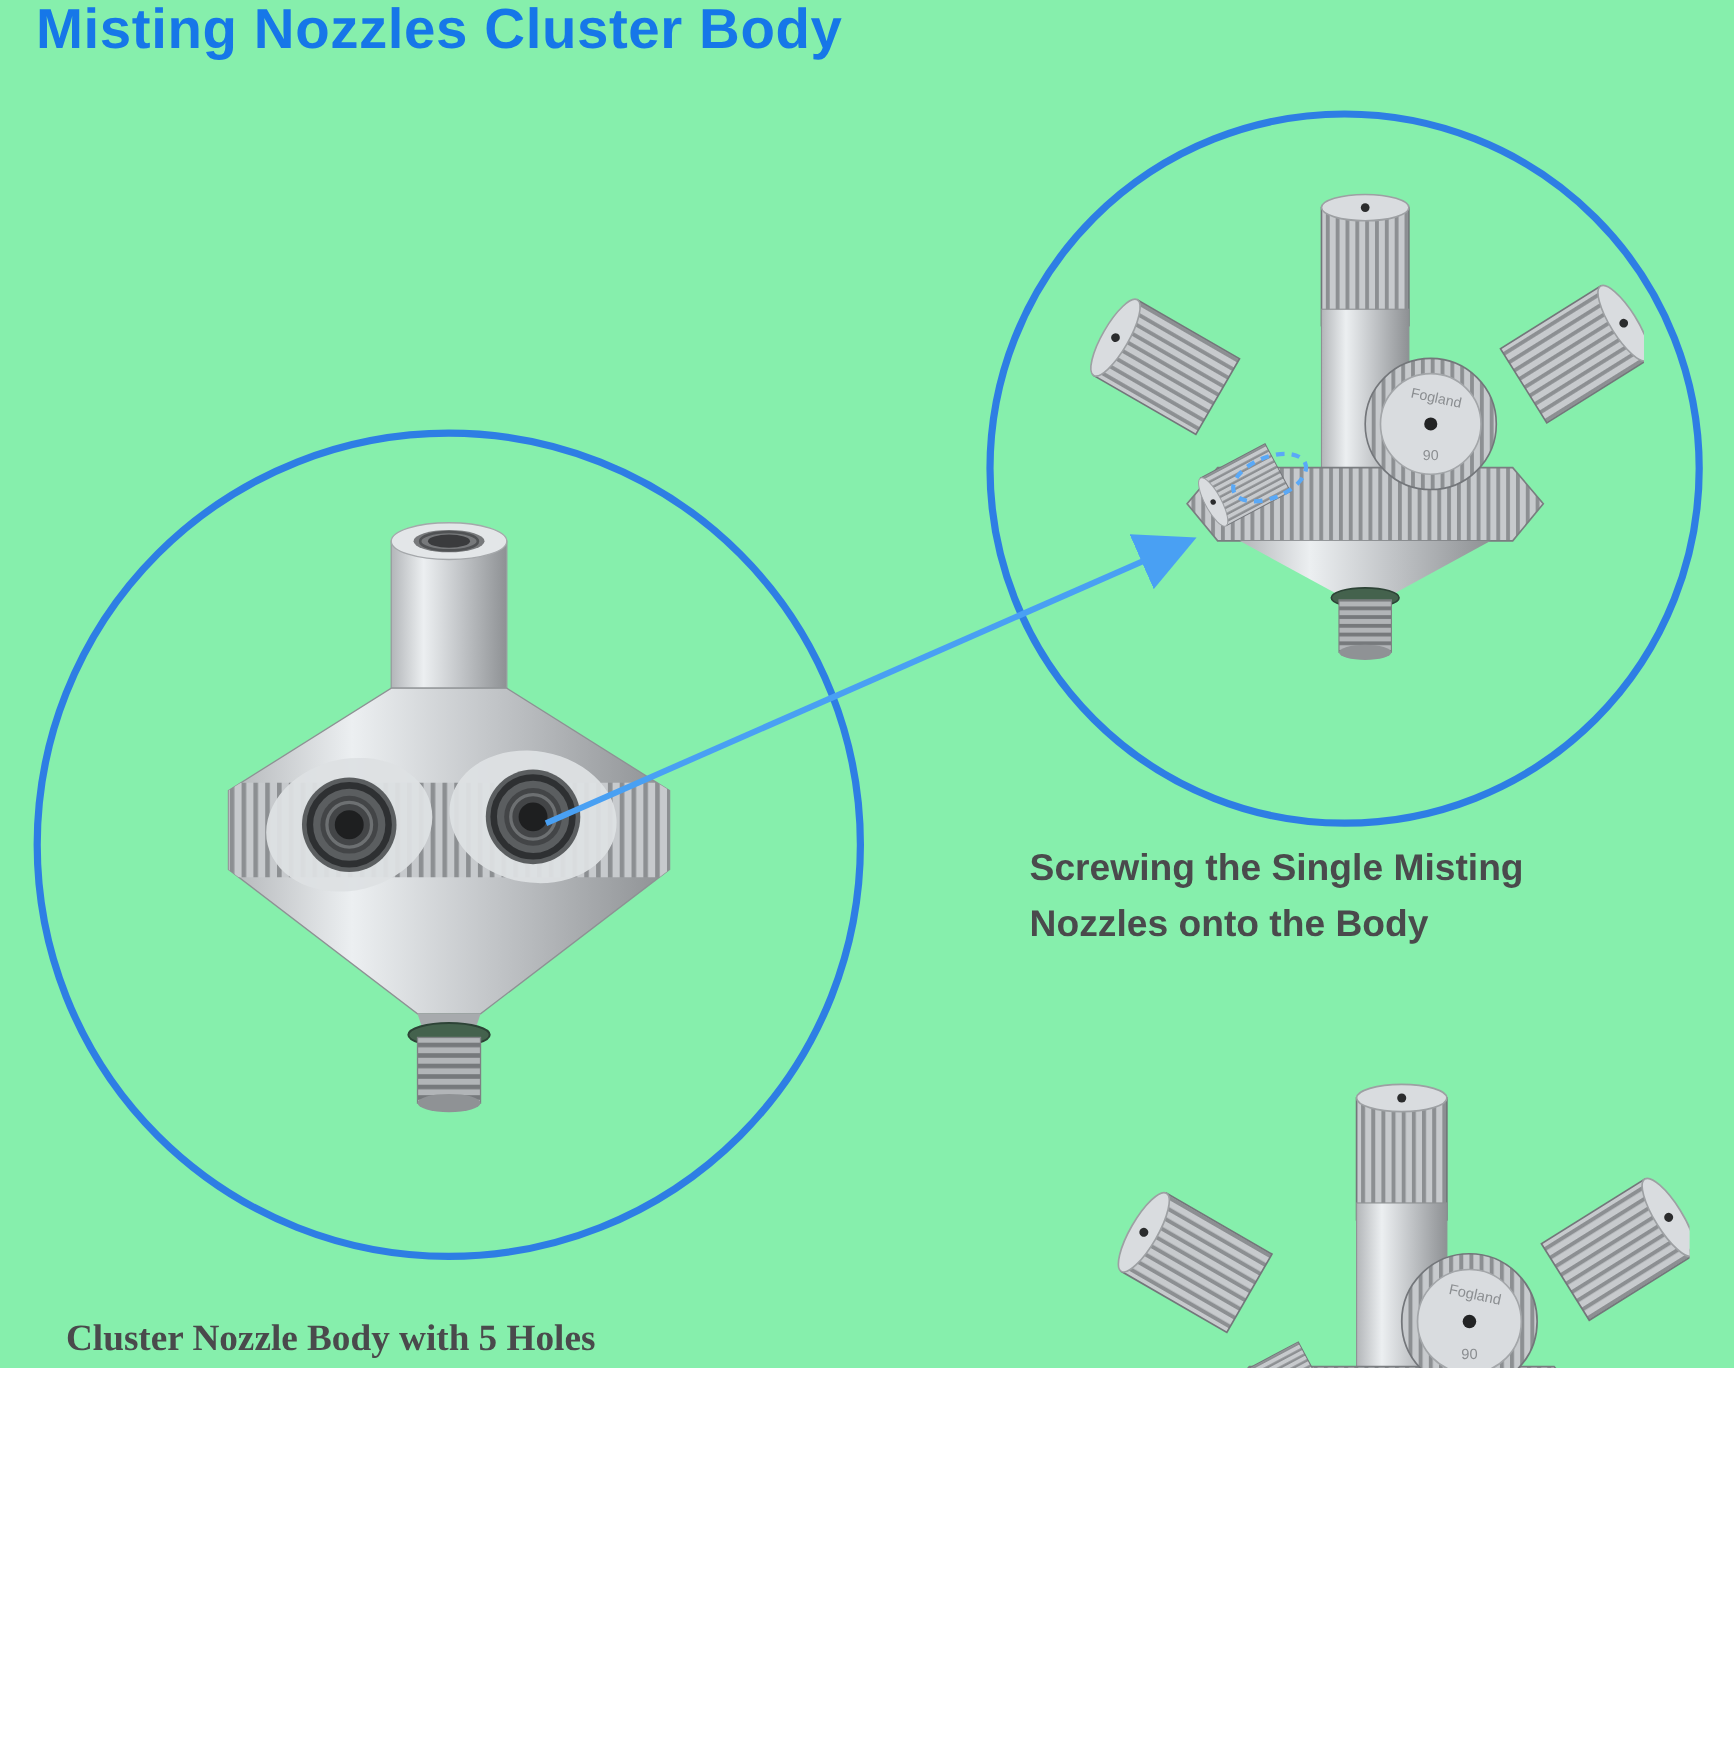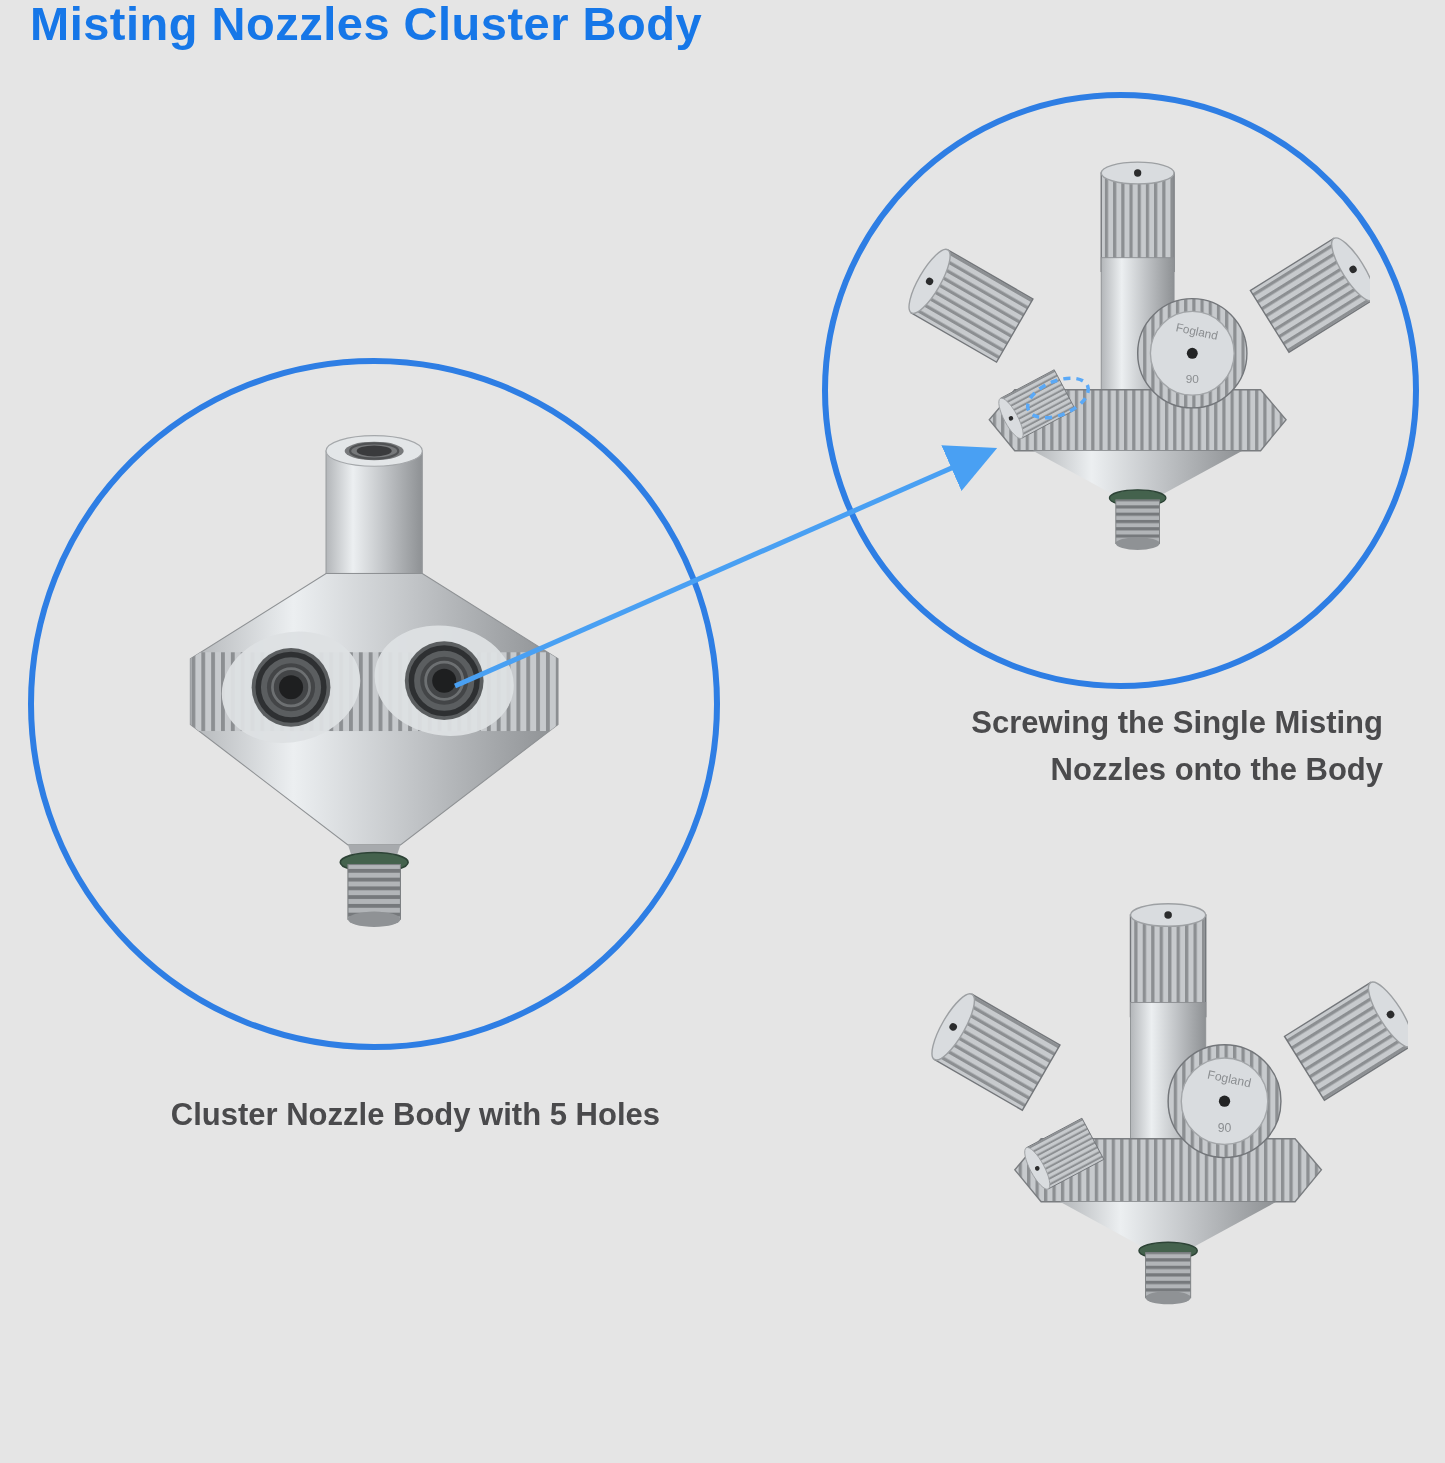--- a/index.html
+++ b/index.html
@@ -1,41 +1,41 @@
 <!DOCTYPE html>
 <html><head>
 <meta charset="utf-8">
 <style>
   html,body{margin:0;padding:0;background:#ffffff;}
   body{font-family:"Liberation Sans", sans-serif;}
-  .stage{position:relative;width:1445px;height:1463px;background:#e5e5e5;overflow:hidden;}
+  .stage{position:relative;width:1445px;height:1140px;background:#86efac;overflow:hidden;}
 
   .page-title{
     position:absolute;left:30px;top:-4px;
     font-size:47px;font-weight:bold;color:#1677e8;letter-spacing:.5px;
   }
 
   .hl-circle{
     position:absolute;border:6px solid #2e7ee4;border-radius:50%;
     box-sizing:border-box;background:transparent;
   }
   .circle-body{left:28px;top:358px;width:692px;height:692px;}
   .circle-assembly{left:822px;top:92px;width:597px;height:597px;}
 
   .photo{position:absolute;}
   .photo-body{left:142px;top:405px;width:460px;height:558px;}
   .photo-assembled-top{left:878px;top:112px;width:492px;height:519px;}
   .photo-assembled-bottom{left:900px;top:852px;width:508px;height:536px;}
 
   .caption{
-    position:absolute;color:#4a4a4c;font-weight:bold;text-align:right;
+    position:absolute;color:#4a4a4c;font-weight:bold;text-align:left;
     font-size:31px;line-height:1.5;
   }
   .caption-assembly{left:858px;top:700px;width:525px;}
-  .caption-body{left:55px;top:1092px;width:605px;}
+  .caption-body{left:55px;top:1092px;width:605px;font-family:Liberation Serif, serif;}
   .caption-cluster{left:955px;top:1390px;width:400px;font-size:33px;}
 
   .overlay{position:absolute;left:0;top:0;width:1445px;height:1463px;pointer-events:none;}
 </style>
 </head>
 <body>
 
 <div class="stage">
 
   <svg width="0" height="0" style="position:absolute" aria-hidden="true">

